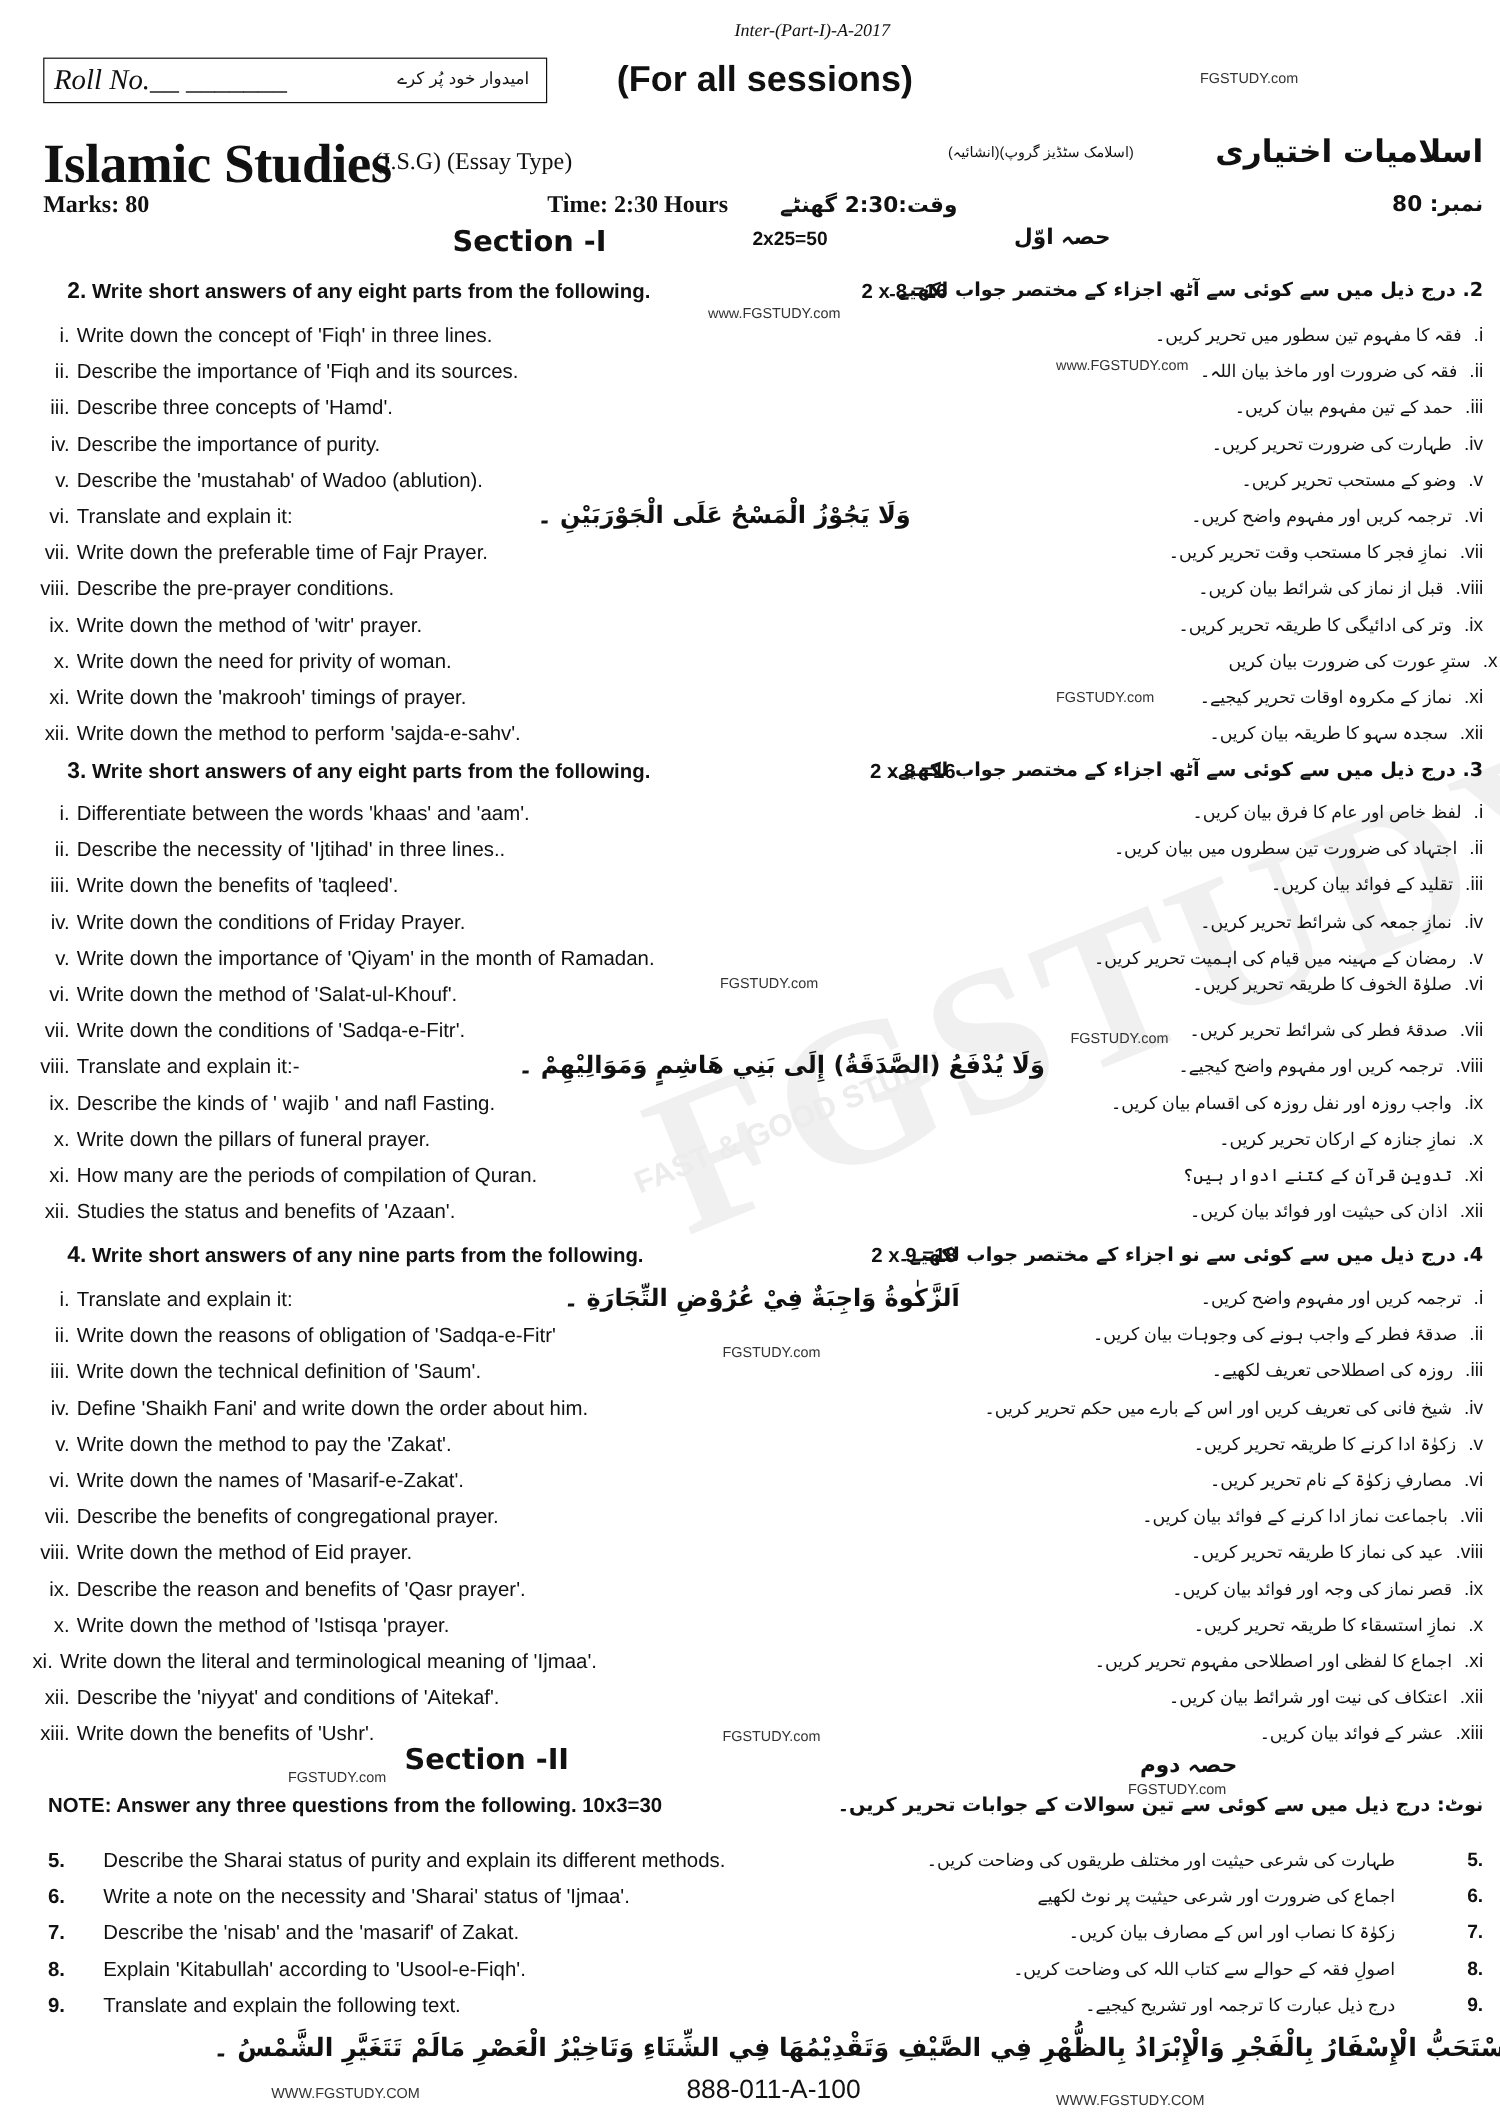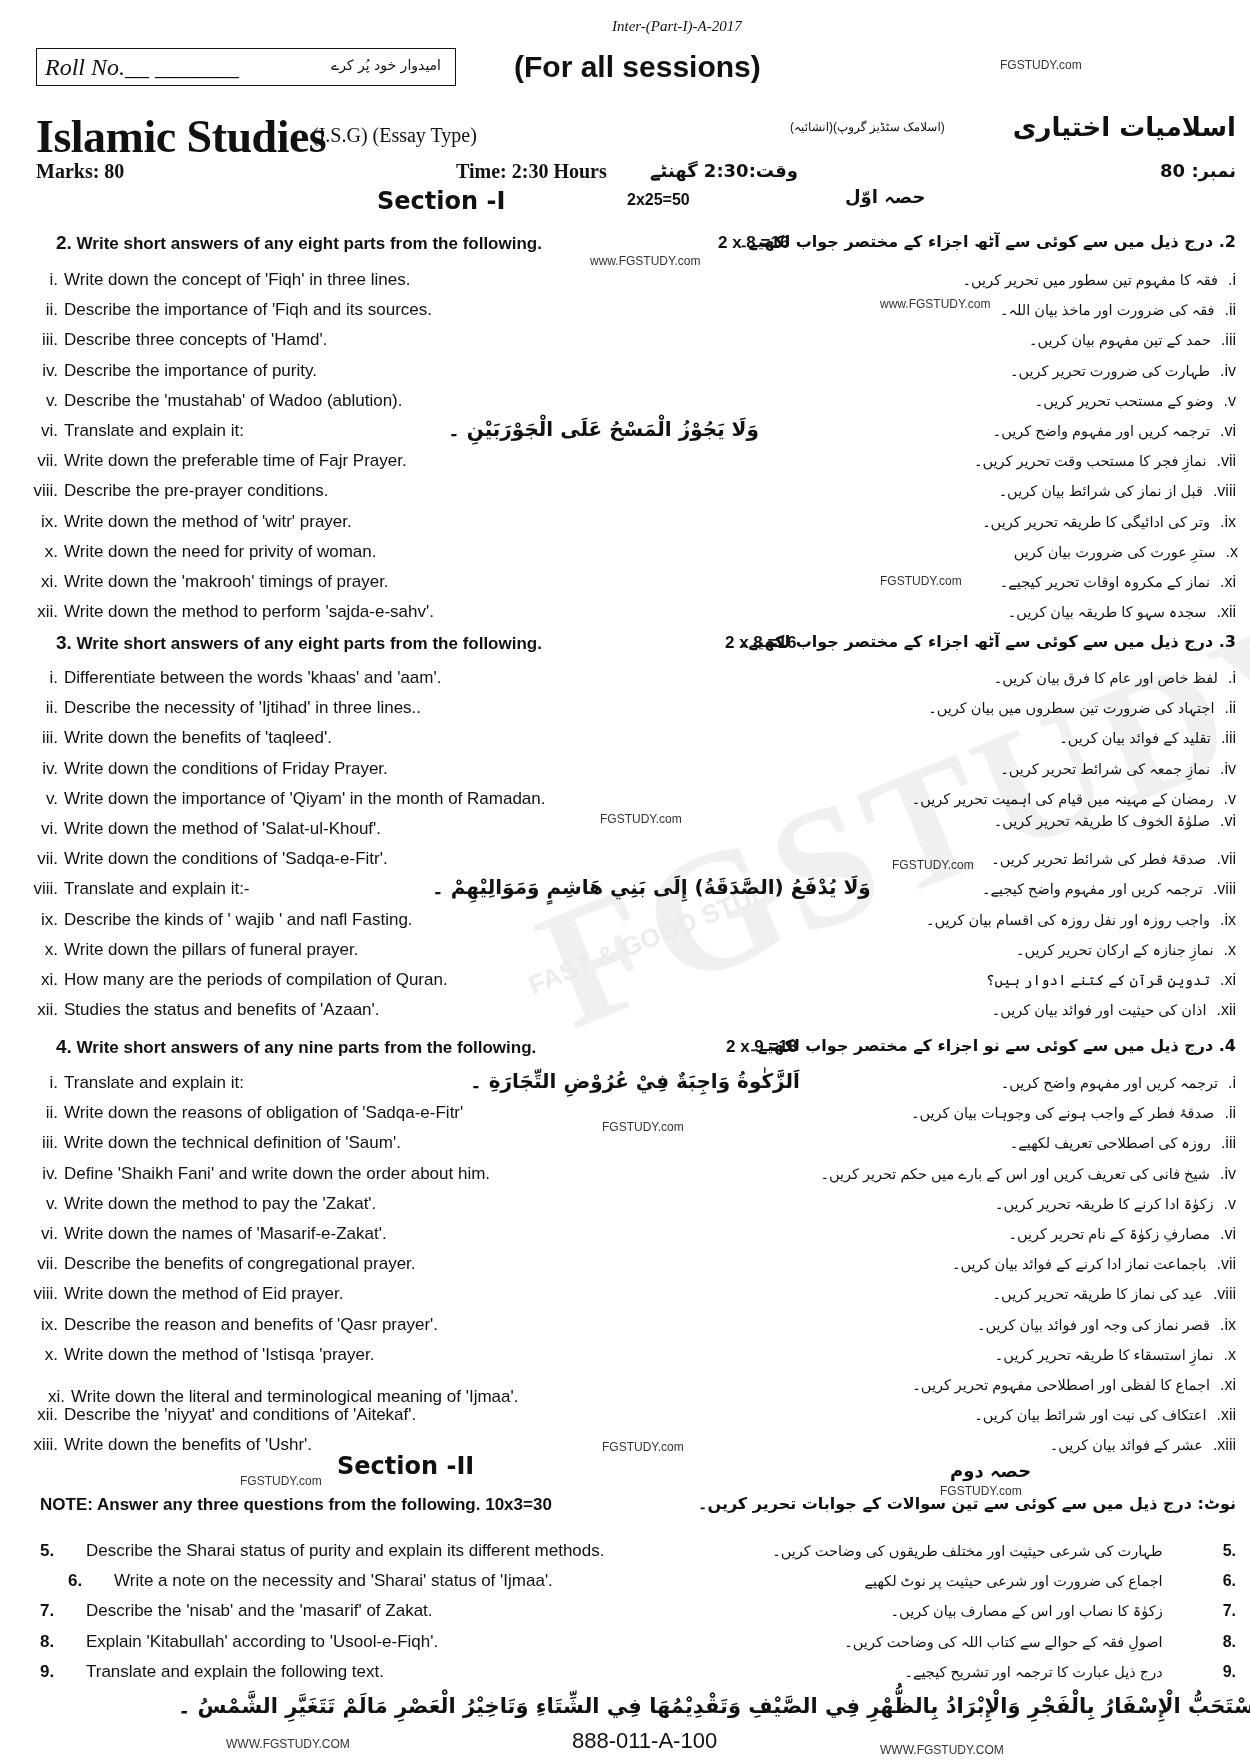--- a/index.html
+++ b/index.html
@@ -103,21 +103,21 @@
       <div class="abs item" style="left: 14px; top: 421px;"><span class="rn">vi.</span><span>Translate and explain it:</span></div>
       <div class="abs arabic" style="left: 448px; top: 417px;">وَلَا يَجُوْزُ الْمَسْحُ عَلَى الْجَوْرَبَيْنِ ۔</div>
       <div class="abs item-ur" style="right: 14px; top: 422px;"><span class="rn">vi.</span><span>ترجمہ کریں اور مفہوم واضح کریں۔</span></div>
       <div class="abs item" style="left: 14px; top: 451.2px;"><span class="rn">vii.</span><span>Write down the preferable time of Fajr Prayer.</span></div>
       <div class="abs item-ur" style="right: 14px; top: 452.2px;"><span class="rn">vii.</span><span>نمازِ فجر کا مستحب وقت تحریر کریں۔</span></div>
       <div class="abs item" style="left: 14px; top: 481.4px;"><span class="rn">viii.</span><span>Describe the pre-prayer conditions.</span></div>
       <div class="abs item-ur" style="right: 14px; top: 482.4px;"><span class="rn">viii.</span><span>قبل از نماز کی شرائط بیان کریں۔</span></div>
       <div class="abs item" style="left: 14px; top: 511.6px;"><span class="rn">ix.</span><span>Write down the method of 'witr' prayer.</span></div>
       <div class="abs item-ur" style="right: 14px; top: 512.6px;"><span class="rn">ix.</span><span>وتر کی ادائیگی کا طریقہ تحریر کریں۔</span></div>
       <div class="abs item" style="left: 14px; top: 541.8px;"><span class="rn">x.</span><span>Write down the need for privity of woman.</span></div>
-      <div class="abs item-ur" style="right: 12px; top: 542.8px; margin-left: 16px;"><span class="rn">x.</span><span>سترِ عورت کی ضرورت بیان کریں</span></div>
+      <div class="abs item-ur" style="right: 2px; top: 542.8px; margin-left: 16px;"><span class="rn">x.</span><span>سترِ عورت کی ضرورت بیان کریں</span></div>
       <div class="abs item" style="left: 14px; top: 572px;"><span class="rn">xi.</span><span>Write down the 'makrooh' timings of prayer.</span></div>
       <div class="abs item-ur" style="right: 14px; top: 573px;"><span class="rn">xi.</span><span>نماز کے مکروہ اوقات تحریر کیجیے۔</span></div>
       <div class="abs item" style="left: 14px; top: 602.2px;"><span class="rn">xii.</span><span>Write down the method to perform 'sajda-e-sahv'.</span></div>
       <div class="abs item-ur" style="right: 14px; top: 603.2px;"><span class="rn">xii.</span><span>سجدہ سہو کا طریقہ بیان کریں۔</span></div>
     </div>
 
   <div class="abs q-head" style="left:56px;top:632px;">
     <span class="num">3.</span>
     <span>Write short answers of any eight parts from the following.</span>
   </div>
@@ -178,21 +178,21 @@
       <div class="abs item" style="left: 14px; top: 1224px;"><span class="rn">vi.</span><span>Write down the names of 'Masarif-e-Zakat'.</span></div>
       <div class="abs item-ur" style="right: 14px; top: 1225px;"><span class="rn">vi.</span><span>مصارفِ زکوٰۃ کے نام تحریر کریں۔</span></div>
       <div class="abs item" style="left: 14px; top: 1254.2px;"><span class="rn">vii.</span><span>Describe the benefits of congregational prayer.</span></div>
       <div class="abs item-ur" style="right: 14px; top: 1255.2px;"><span class="rn">vii.</span><span>باجماعت نماز ادا کرنے کے فوائد بیان کریں۔</span></div>
       <div class="abs item" style="left: 14px; top: 1284.4px;"><span class="rn">viii.</span><span>Write down the method of Eid prayer.</span></div>
       <div class="abs item-ur" style="right: 14px; top: 1285.4px;"><span class="rn">viii.</span><span>عید کی نماز کا طریقہ تحریر کریں۔</span></div>
       <div class="abs item" style="left: 14px; top: 1314.6px;"><span class="rn">ix.</span><span>Describe the reason and benefits of 'Qasr prayer'.</span></div>
       <div class="abs item-ur" style="right: 14px; top: 1315.6px;"><span class="rn">ix.</span><span>قصر نماز کی وجہ اور فوائد بیان کریں۔</span></div>
       <div class="abs item" style="left: 14px; top: 1344.8px;"><span class="rn">x.</span><span>Write down the method of 'Istisqa 'prayer.</span></div>
       <div class="abs item-ur" style="right: 14px; top: 1345.8px;"><span class="rn">x.</span><span>نمازِ استسقاء کا طریقہ تحریر کریں۔</span></div>
-      <div class="abs item" style="left: 21px; top: 1375px; margin-top: 12px;"><span class="rn">xi.</span><span>Write down the literal and terminological meaning of 'Ijmaa'.</span></div>
+      <div class="abs item" style="left: 0; top: 1375px;"><span class="rn">xi.</span><span>Write down the literal and terminological meaning of 'Ijmaa'.</span></div>
       <div class="abs item-ur" style="right: 14px; top: 1376px;"><span class="rn">xi.</span><span>اجماع کا لفظی اور اصطلاحی مفہوم تحریر کریں۔</span></div>
       <div class="abs item" style="left: 14px; top: 1405.2px;"><span class="rn">xii.</span><span>Describe the 'niyyat' and conditions of 'Aitekaf'.</span></div>
       <div class="abs item-ur" style="right: 14px; top: 1406.2px;"><span class="rn">xii.</span><span>اعتکاف کی نیت اور شرائط بیان کریں۔</span></div>
       <div class="abs item" style="left: 14px; top: 1435.4px;"><span class="rn">xiii.</span><span>Write down the benefits of 'Ushr'.</span></div>
       <div class="abs item-ur" style="right: 14px; top: 1436.4px; margin-left: 28px;"><span class="rn">xiii.</span><span>عشر کے فوائد بیان کریں۔</span></div>
     </div>
 
   <div class="wm" style="left:880px;top:574px;">FGSTUDY.com</div>
   <div class="wm" style="left:600px;top:812px;">FGSTUDY.com</div>
   <div class="wm" style="left:892px;top:858px;">FGSTUDY.com</div>
@@ -203,21 +203,21 @@
 
   <div class="abs section-title" style="left:337px;top:1452px;">Section -II</div>
   <div class="abs section-ur rtl" style="left:950px;top:1460px;">حصہ دوم</div>
 
   <div class="abs q-head" style="left:40px;top:1495px;font-size:17px;">NOTE:  Answer any three questions from the following.  10x3=30</div>
   <div class="abs q-ur-head rtl" style="right:14px;top:1494px;font-weight:bold;">نوٹ: درج ذیل میں سے کوئی سے تین سوالات کے جوابات تحریر کریں۔</div>
 
   <div id="s2-items">
       <div class="abs q2" style="left: 40px; top: 1541px;"><span class="n">5.</span><span>Describe the Sharai status of purity and explain its different  methods.</span></div>
       <div class="abs item-ur" style="right: 14px; top: 1542px;"><span class="rn" style="margin-left:60px;font-weight:bold;">.5</span><span>طہارت کی شرعی حیثیت اور مختلف طریقوں کی وضاحت کریں۔</span></div>
-      <div class="abs q2" style="left: 40px; top: 1571.2px; margin-left: 28px;"><span class="n">6.</span><span>Write a note on the necessity and  'Sharai' status of 'Ijmaa'.</span></div>
+      <div class="abs q2" style="left: 40px; top: 1571.2px;"><span class="n">6.</span><span>Write a note on the necessity and  'Sharai' status of 'Ijmaa'.</span></div>
       <div class="abs item-ur" style="right: 14px; top: 1572.2px;"><span class="rn" style="margin-left:60px;font-weight:bold;">.6</span><span>اجماع کی ضرورت اور شرعی حیثیت پر نوٹ لکھیے</span></div>
       <div class="abs q2" style="left: 40px; top: 1601.4px;"><span class="n">7.</span><span>Describe the 'nisab' and the 'masarif' of Zakat.</span></div>
       <div class="abs item-ur" style="right: 14px; top: 1602.4px;"><span class="rn" style="margin-left:60px;font-weight:bold;">.7</span><span>زکوٰۃ کا نصاب اور اس کے مصارف بیان کریں۔</span></div>
       <div class="abs q2" style="left: 40px; top: 1631.6px;"><span class="n">8.</span><span>Explain 'Kitabullah' according to 'Usool-e-Fiqh'.</span></div>
       <div class="abs item-ur" style="right: 14px; top: 1632.6px;"><span class="rn" style="margin-left:60px;font-weight:bold;">.8</span><span>اصولِ فقہ کے حوالے سے کتاب اللہ کی وضاحت کریں۔</span></div>
       <div class="abs q2" style="left: 40px; top: 1661.8px;"><span class="n">9.</span><span>Translate and explain the following text.</span></div>
       <div class="abs item-ur" style="right: 14px; top: 1662.8px;"><span class="rn" style="margin-left:60px;font-weight:bold;">.9</span><span>درج ذیل عبارت کا ترجمہ اور تشریح کیجیے۔</span></div>
     </div>
 
   <div class="abs arabic" style="left:178px;top:1694px;font-size:21px;">وَيُسْتَحَبُّ الْإِسْفَارُ بِالْفَجْرِ وَالْإِبْرَادُ بِالظُّهْرِ فِي الصَّيْفِ وَتَقْدِيْمُهَا فِي الشِّتَاءِ وَتَاخِيْرُ الْعَصْرِ مَالَمْ تَتَغَيَّرِ الشَّمْسُ ۔</div>

